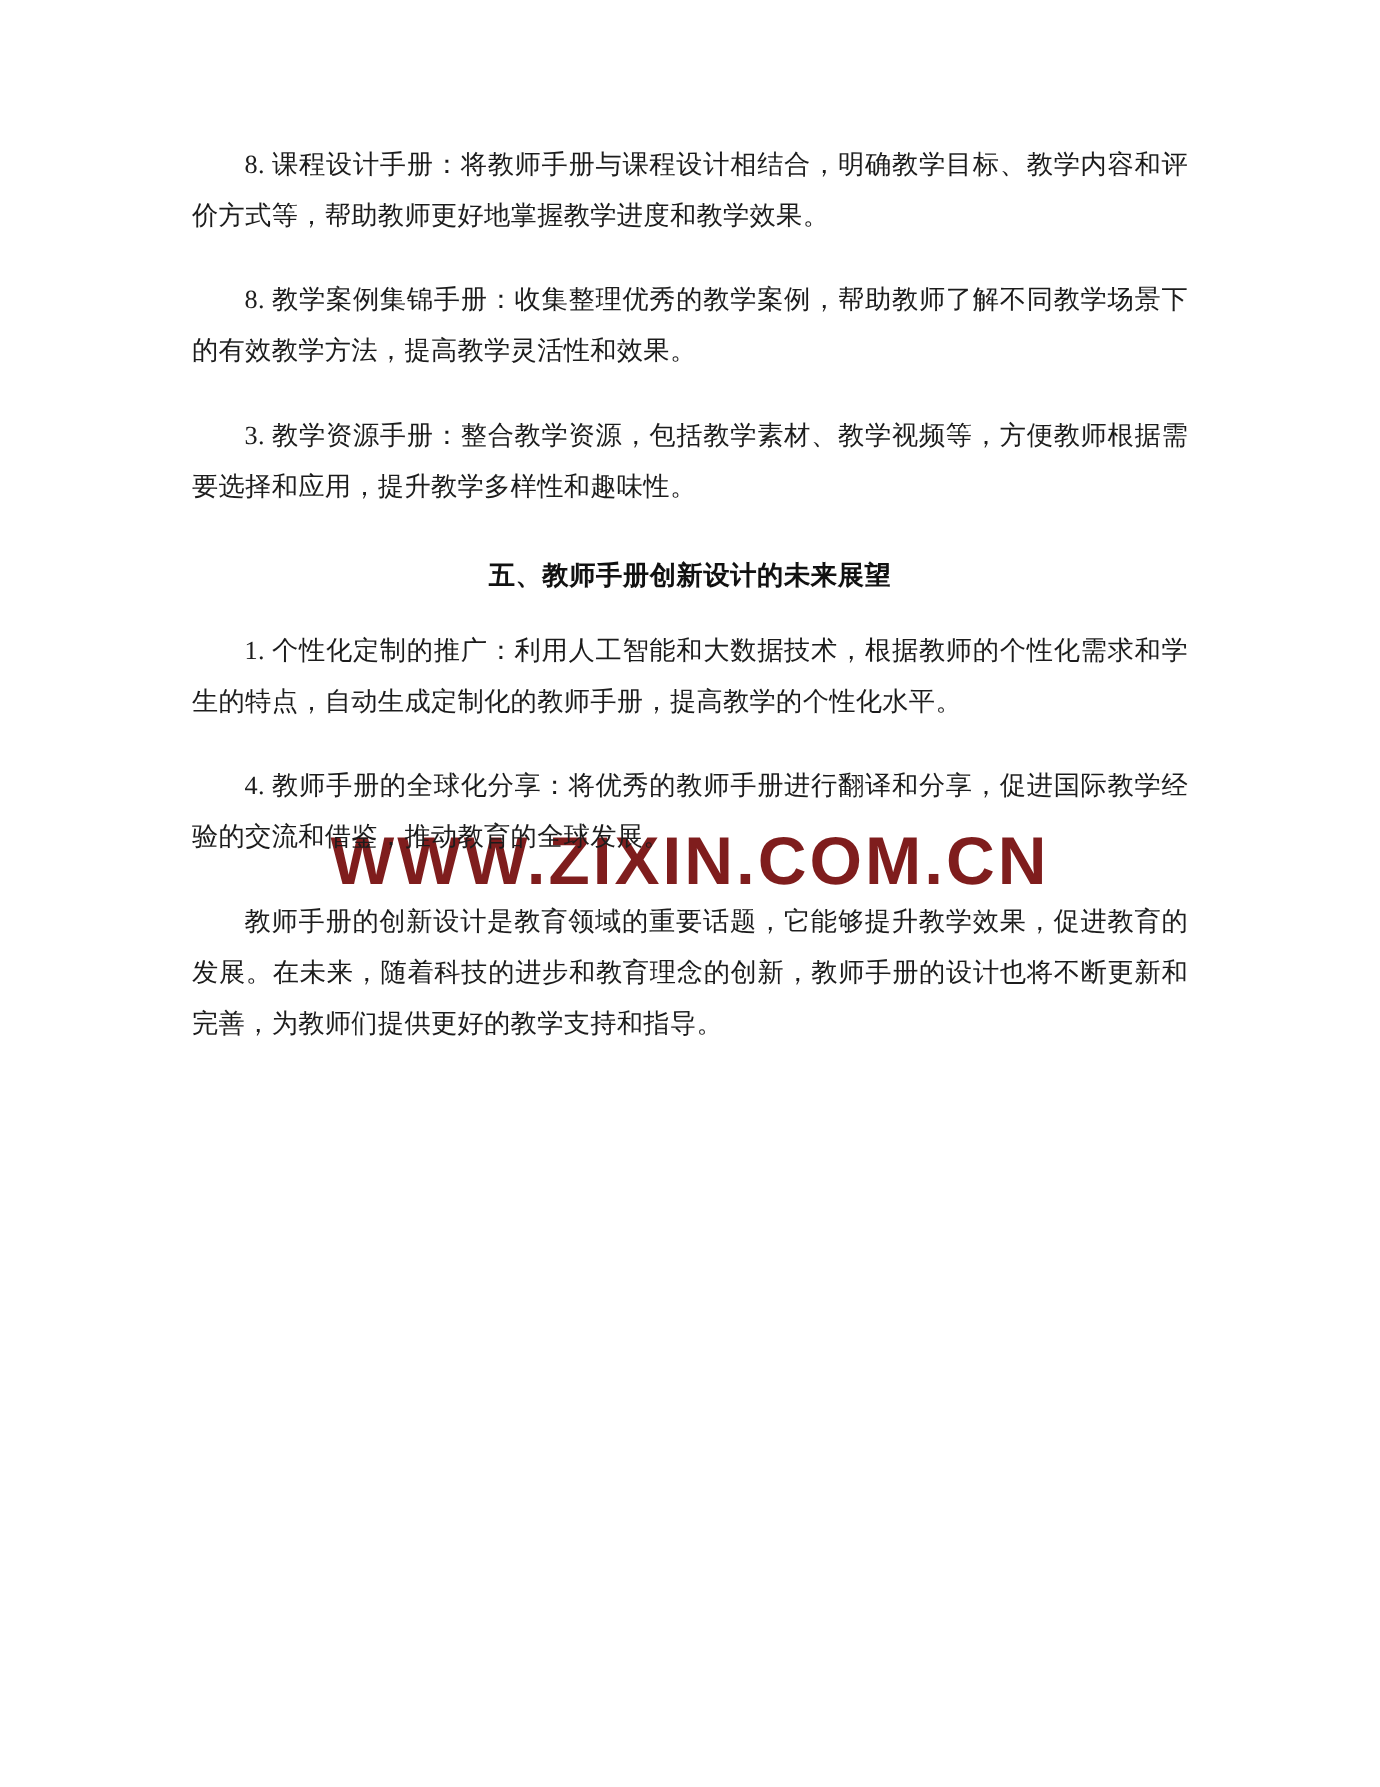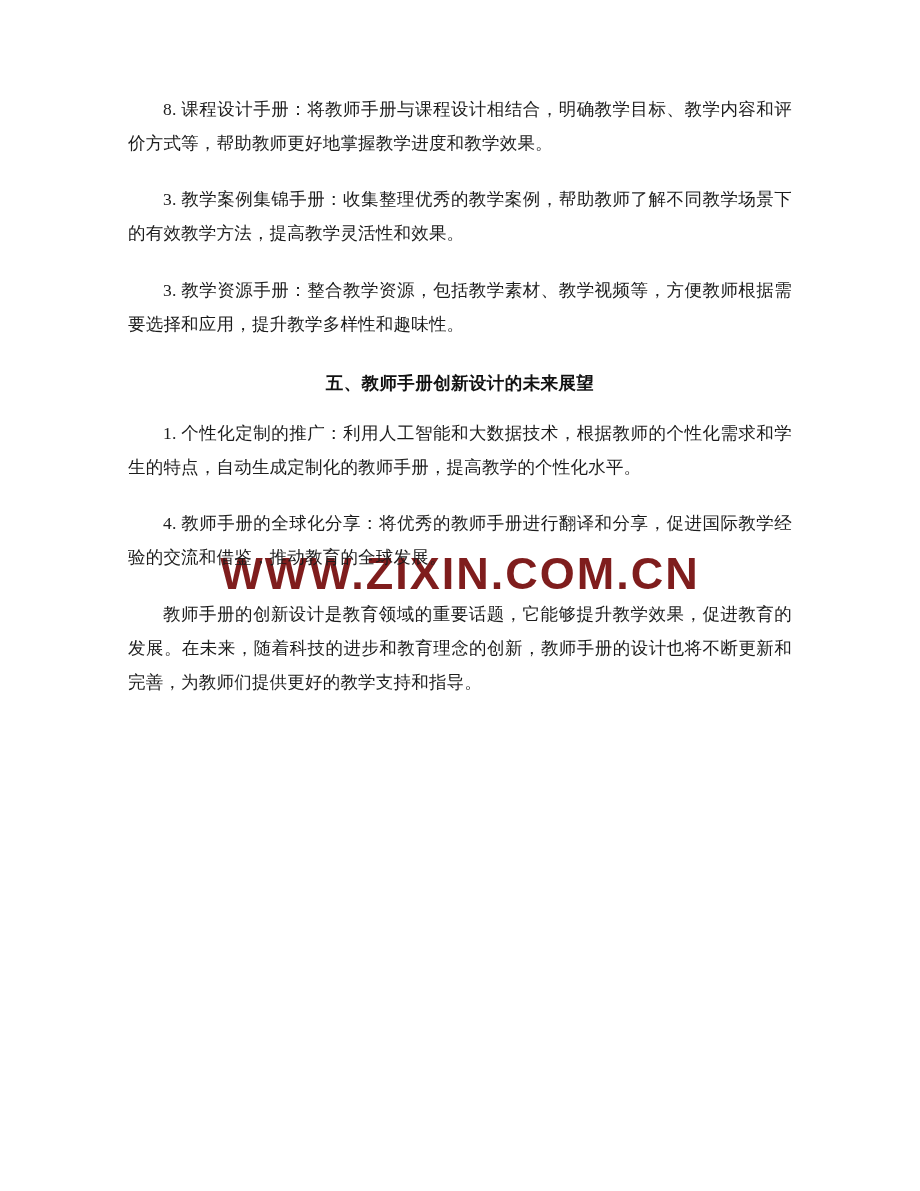--- a/index.html
+++ b/index.html
@@ -64,21 +64,21 @@
 </style>
 </head>
 <body>
 
 <div class="page">
 
   <div class="watermark">WWW.ZIXIN.COM.CN</div>
 
   <div class="content">
     <p class="para">8. 课程设计手册：将教师手册与课程设计相结合，明确教学目标、教学内容和评价方式等，帮助教师更好地掌握教学进度和教学效果。</p>
-    <p class="para">3. 教学案例集锦手册：收集整理优秀的教学案例，帮助教师了解不同教学场景下的有效教学方法，提高教学灵活性和效果。</p>
+    <p class="para">8. 教学案例集锦手册：收集整理优秀的教学案例，帮助教师了解不同教学场景下的有效教学方法，提高教学灵活性和效果。</p>
     <p class="para">3. 教学资源手册：整合教学资源，包括教学素材、教学视频等，方便教师根据需要选择和应用，提升教学多样性和趣味性。</p>
     <h2 class="heading">五、教师手册创新设计的未来展望</h2>
     <p class="para">1. 个性化定制的推广：利用人工智能和大数据技术，根据教师的个性化需求和学生的特点，自动生成定制化的教师手册，提高教学的个性化水平。</p>
     <p class="para">4. 教师手册的全球化分享：将优秀的教师手册进行翻译和分享，促进国际教学经验的交流和借鉴，推动教育的全球发展。</p>
     <p class="para">教师手册的创新设计是教育领域的重要话题，它能够提升教学效果，促进教育的发展。在未来，随着科技的进步和教育理念的创新，教师手册的设计也将不断更新和完善，为教师们提供更好的教学支持和指导。</p>
   </div>
 
 </div>
 
 </body></html>

